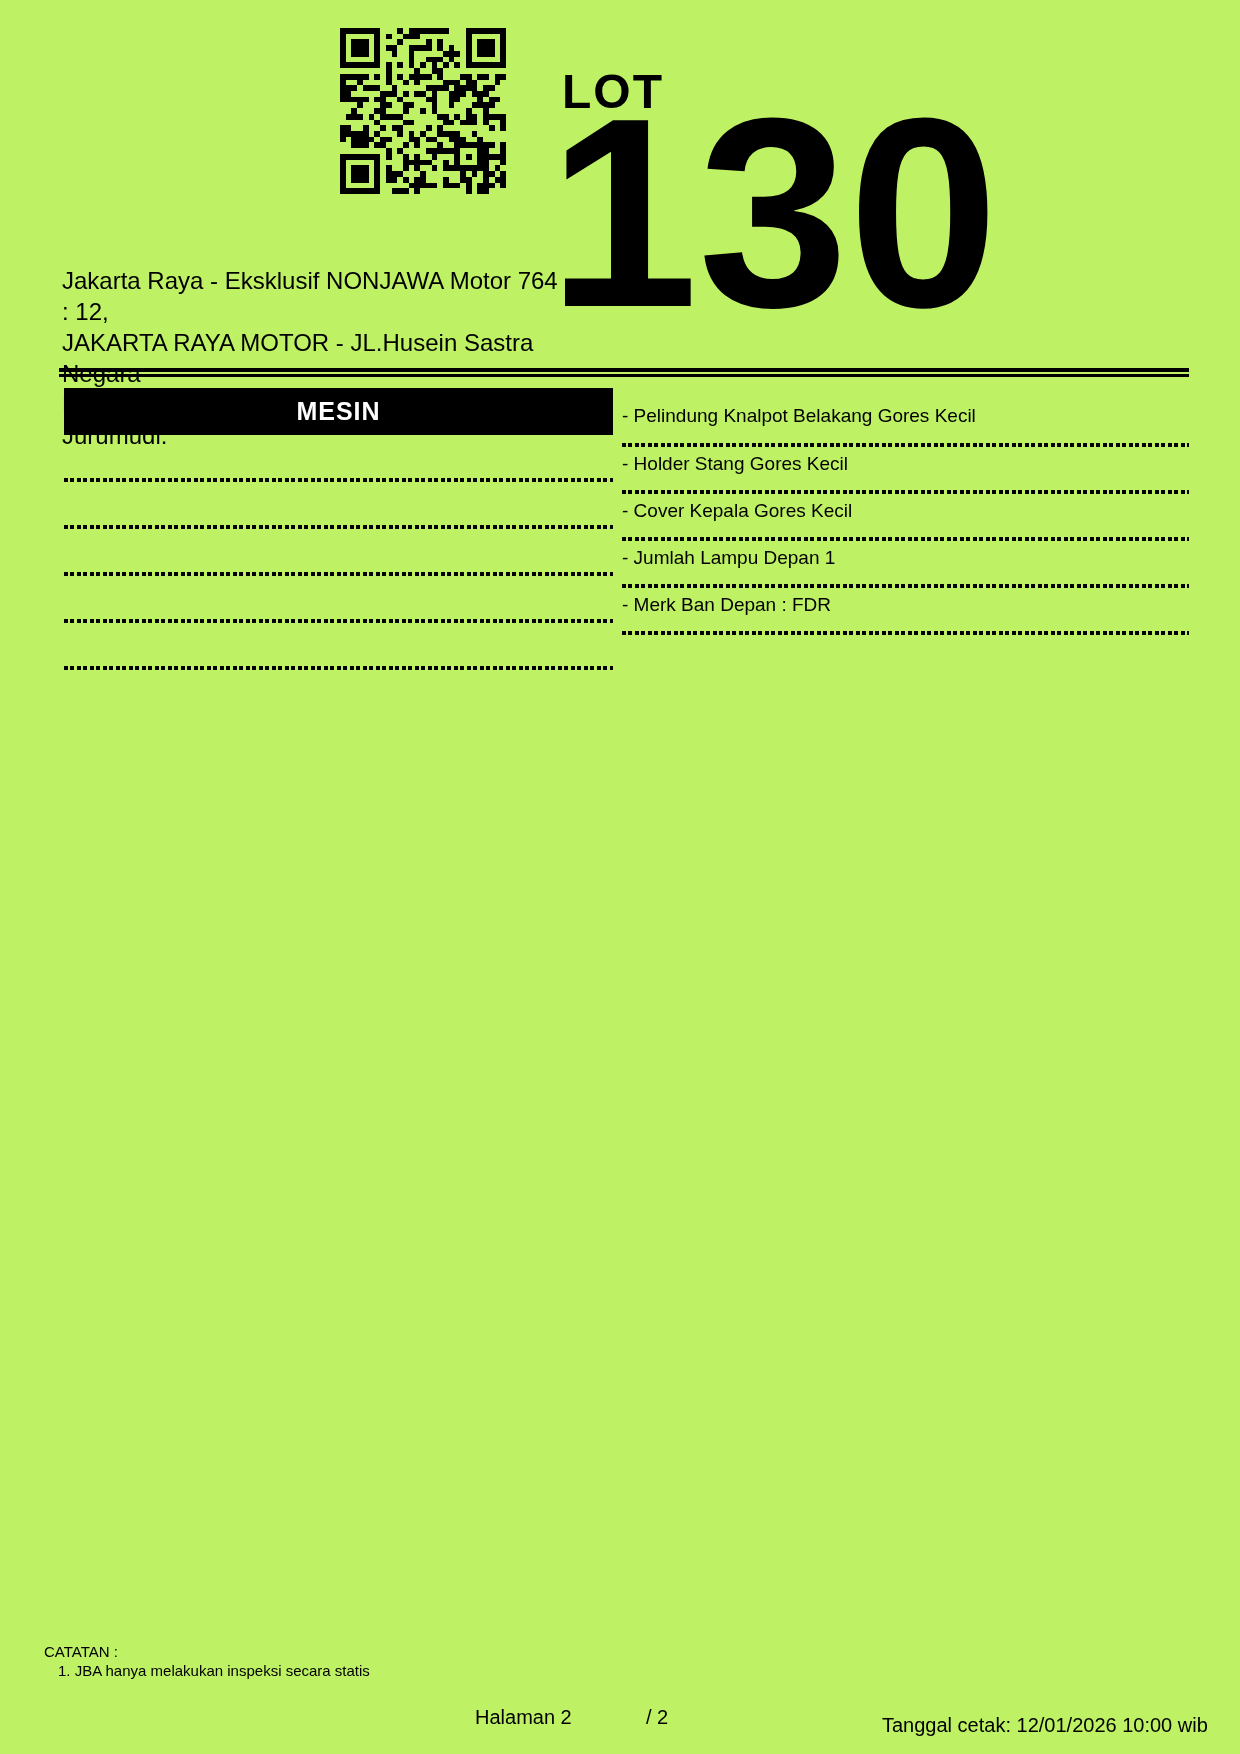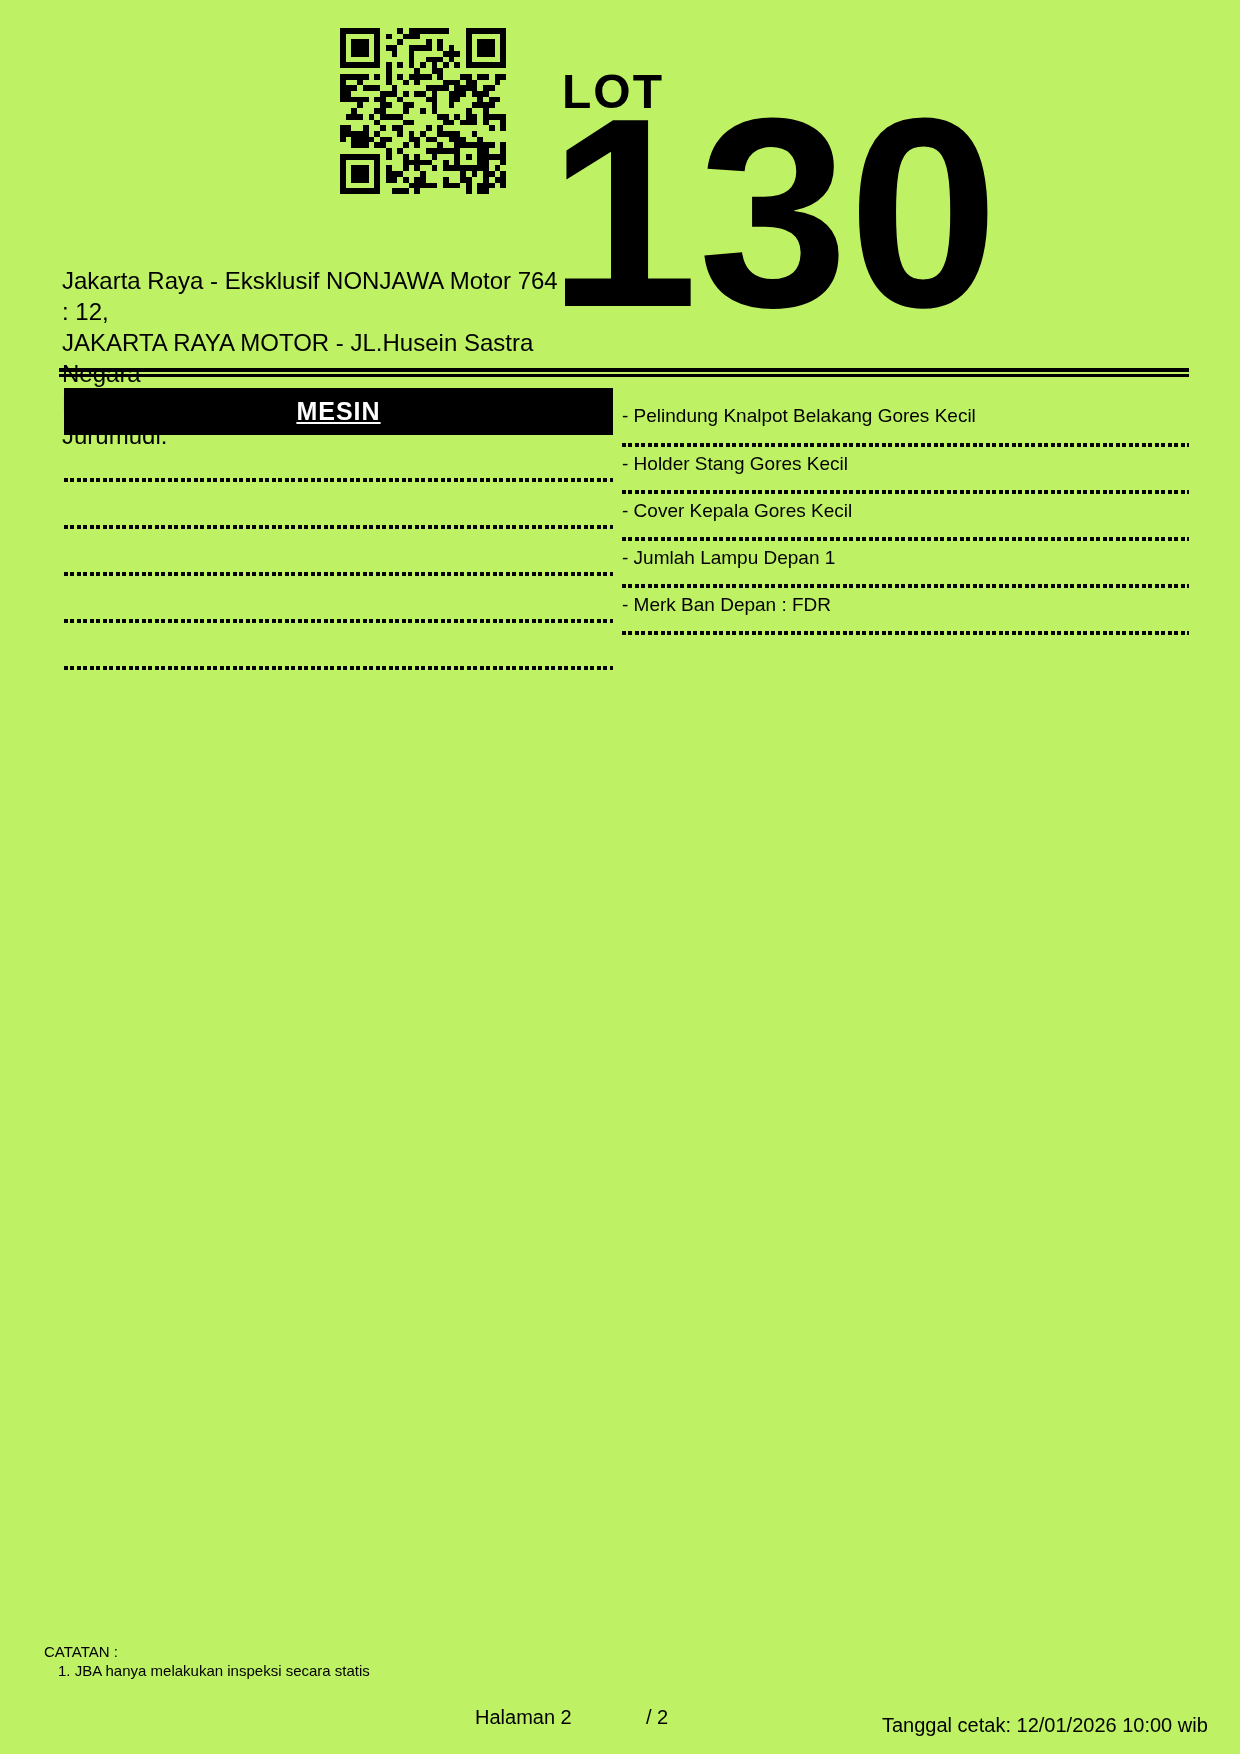--- a/index.html
+++ b/index.html
@@ -37,21 +37,21 @@
   .table{
     left:64px;top:388px;width:1125px;
     display:flex;gap:9px;
   }
   .col{display:flex;flex-direction:column;}
   .col-left{width:549px;}
   .col-right{width:567px;}
   .colhead{
     height:47px;background:#000;color:#fff;
     display:flex;align-items:center;justify-content:center;
-    font-size:25px;font-weight:bold;letter-spacing:1px;text-decoration:underline;
+    font-size:25px;font-weight:bold;letter-spacing:1px;
   }
   .row{
     height:47px;box-sizing:border-box;
     padding:6px 0 0 0;
     font-size:19px;line-height:1.2;
     background:repeating-linear-gradient(90deg,#000 0 4px,transparent 4px 6.5px) left bottom / 100% 4px no-repeat;
   }
   .row:first-of-type{height:59px;padding-top:17px;}
 
   .notes-heading{left:44px;top:1643px;font-size:15px;}

